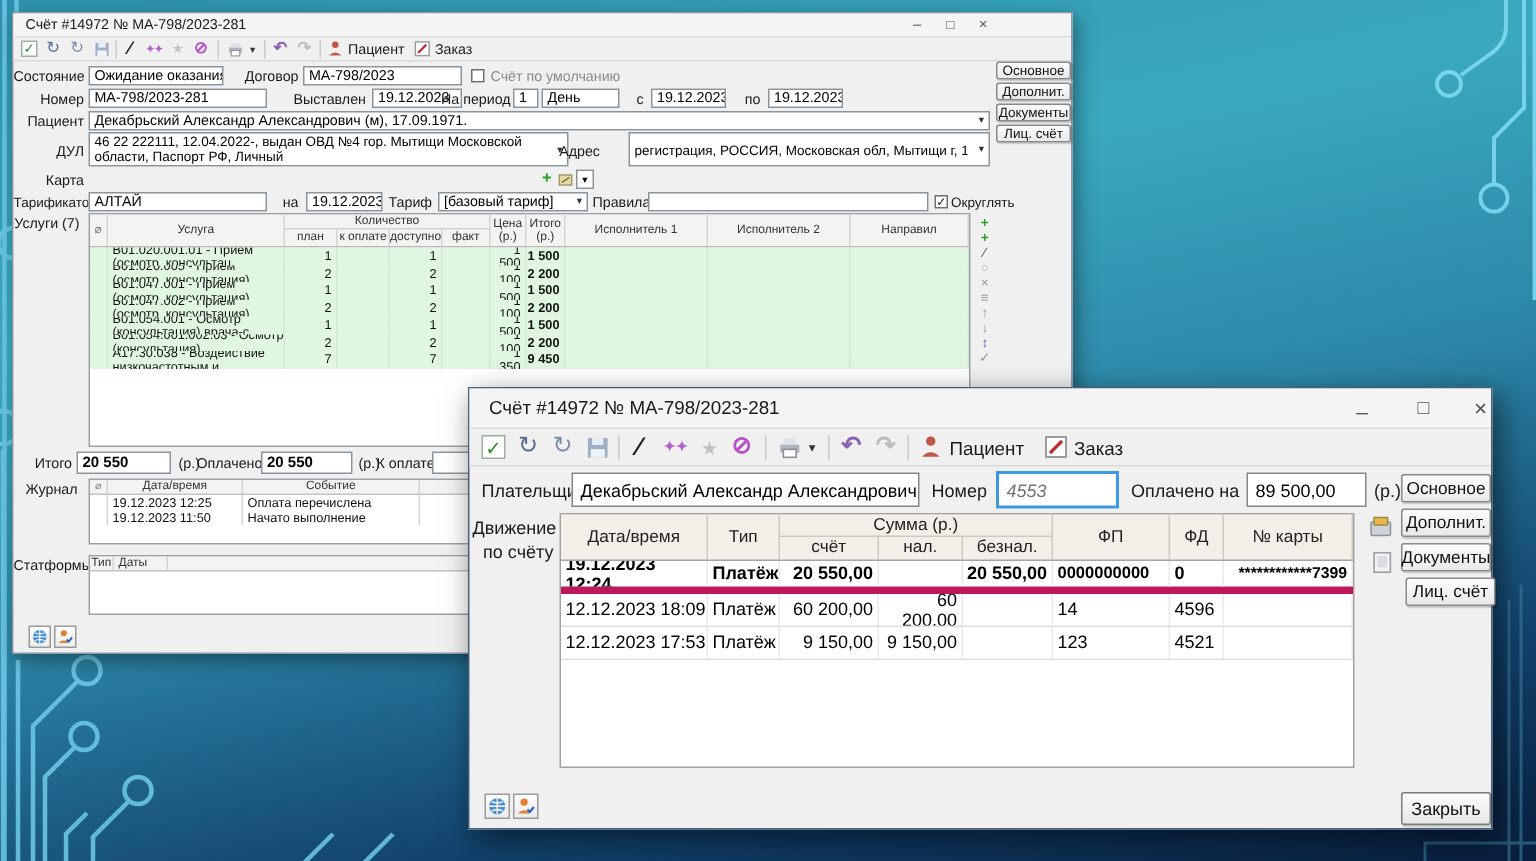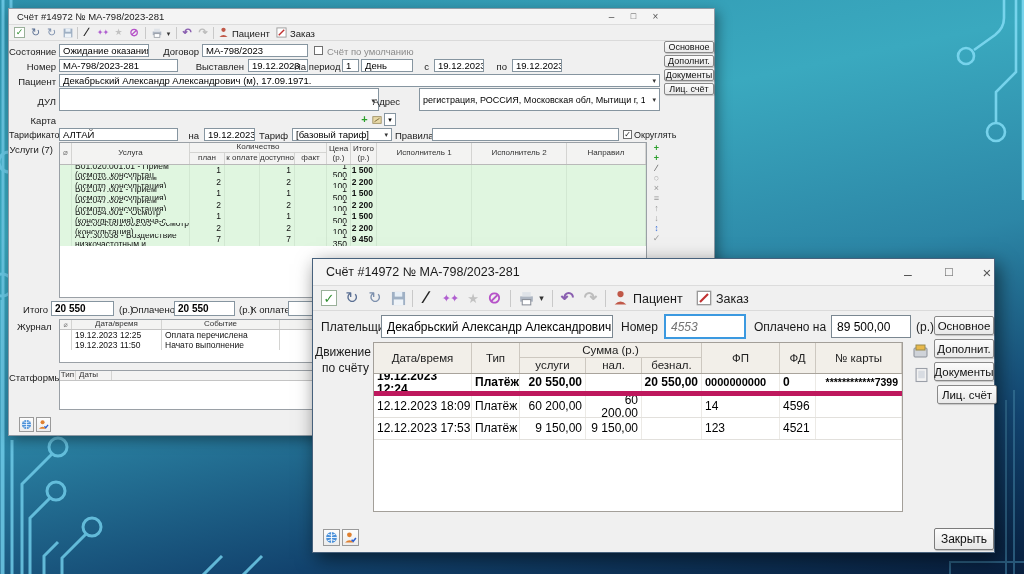--- a/index.html
+++ b/index.html
@@ -164,20 +164,21 @@
     <div class="fld" style="left:503px;top:50px;width:50px">19.12.2023</div>
 
     <span class="lbl" style="left:0;top:67px;width:47px;text-align:right">Пациент</span>
     <div class="fld" style="left:50px;top:65px;width:601px">
       <span>Декабрьский Александр Александрович (м), 17.09.1971.</span>
       <span class="drop" style="font-size:7px">▾</span>
     </div>
 
     <span class="lbl" style="left:0;top:87px;width:47px;text-align:right">ДУЛ</span>
     <div class="fld" style="left:50px;top:79px;width:320px;height:23px;white-space:normal;line-height:1.1;font-size:9px;align-items:flex-start;padding-top:1px">
+      <span style="display:block;width:300px">46 22 222111, 12.04.2022-, выдан ОВД №4 гор. Мытищи Московской области, Паспорт РФ, Личный</span>
       <span class="drop" style="font-size:7px;margin-top:7px">▾</span>
     </div>
     <span class="lbl" style="left:361px;top:87px;width:30px;text-align:right">Адрес</span>
     <div class="fld" style="left:410px;top:79px;width:241px;height:23px;font-size:9px">
       <span style="overflow:hidden;white-space:nowrap;width:222px">регистрация, РОССИЯ, Московская обл, Мытищи г, 1-й Мытищинский пер, 1-11</span>
       <span class="drop" style="font-size:7px">▾</span>
     </div>
 
     <span class="lbl" style="left:0;top:106px;width:47px;text-align:right">Карта</span>
     <span class="ico" style="left:350px;top:104px;width:11px;height:13px;color:#2ca02c;font-weight:bold;font-size:11px">+</span>
@@ -462,21 +463,21 @@
 
     <span class="lbl" style="left:2px;top:86px;width:54px;text-align:right;white-space:normal;line-height:1.3">Движение по счёту</span>
 
     <div id="pay" class="tblbox" style="left:60px;top:83px;width:530px;height:170px;border-color:#a39f99">
       <div class="hrow" style="height:31px">
         <div class="cell" style="width:98px">Дата/время</div>
         <div class="cell" style="width:48px">Тип</div>
         <div style="width:182px;display:flex;flex-direction:column">
           <div class="cell" style="height:15px;width:100%;border-bottom:1px solid #cdc8c0">Сумма (р.)</div>
           <div style="display:flex;flex:1">
-            <div class="cell" style="width:66px">услуги</div>
+            <div class="cell" style="width:66px">счёт</div>
             <div class="cell" style="width:56px">нал.</div>
             <div class="cell" style="width:60px">безнал.</div>
           </div>
         </div>
         <div class="cell" style="width:78px">ФП</div>
         <div class="cell" style="width:36px">ФД</div>
         <div class="cell" style="width:86px">№ карты</div>
       </div>
       <div class="brow bold" style="border-bottom:5px solid #be185d">
         <div class="cell cl" style="width:98px">19.12.2023 12:24</div>

